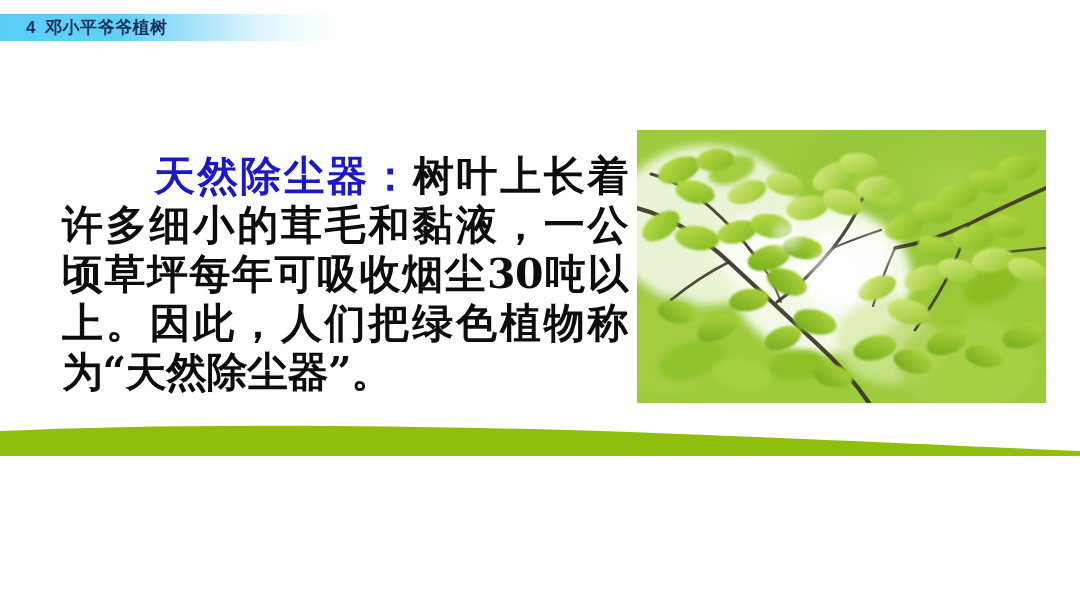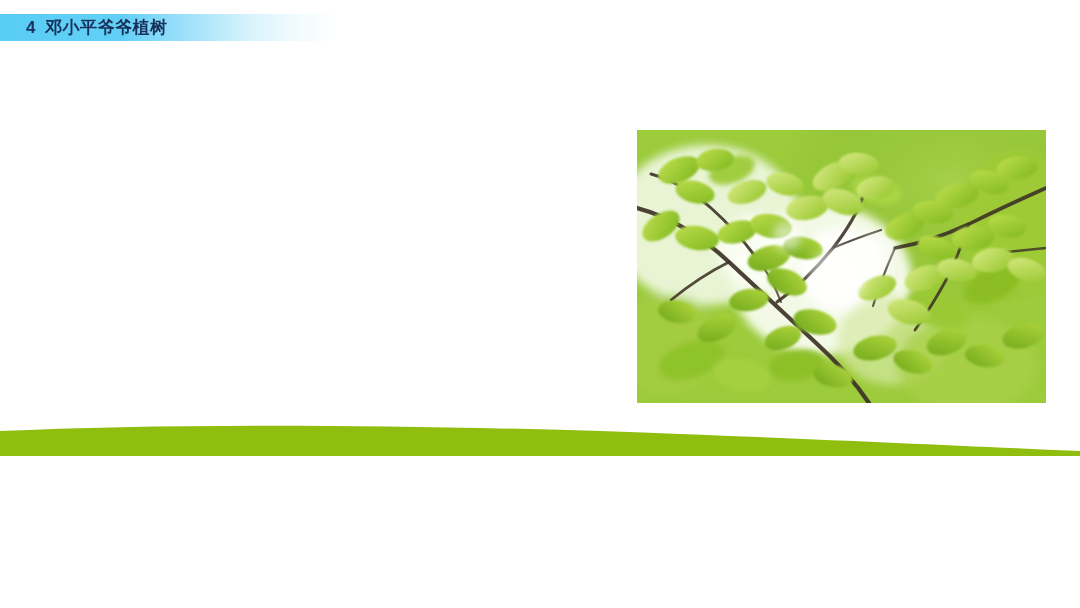--- a/index.html
+++ b/index.html
@@ -112,20 +112,23 @@
 <body>
 
 <div id="slide">
 
   <div id="header-bar"></div>
 
   <div id="header-title">
     <span class="num">4</span><span class="ttl">邓小平爷爷植树</span>
   </div>
 
+  <div id="body-text">
+    <span class="lead">天然除尘器：</span><span class="rest">树叶上长着许多细小的茸毛和黏液，一公顷草坪每年可吸收烟尘30吨以上。因此，人们把绿色植物称为“天然除尘器”。</span>
+  </div>
 
   <div id="photo-frame">
     <svg viewBox="0 0 409 273" preserveAspectRatio="none">
       <defs>
         <radialGradient id="bgGlowA" cx="30%" cy="30%" r="55%">
           <stop offset="0%" stop-color="#eef7e2"></stop>
           <stop offset="100%" stop-color="#b8da72" stop-opacity="0"></stop>
         </radialGradient>
         <radialGradient id="bgGlowB" cx="55%" cy="62%" r="42%">
           <stop offset="0%" stop-color="#f7fbee"></stop>

